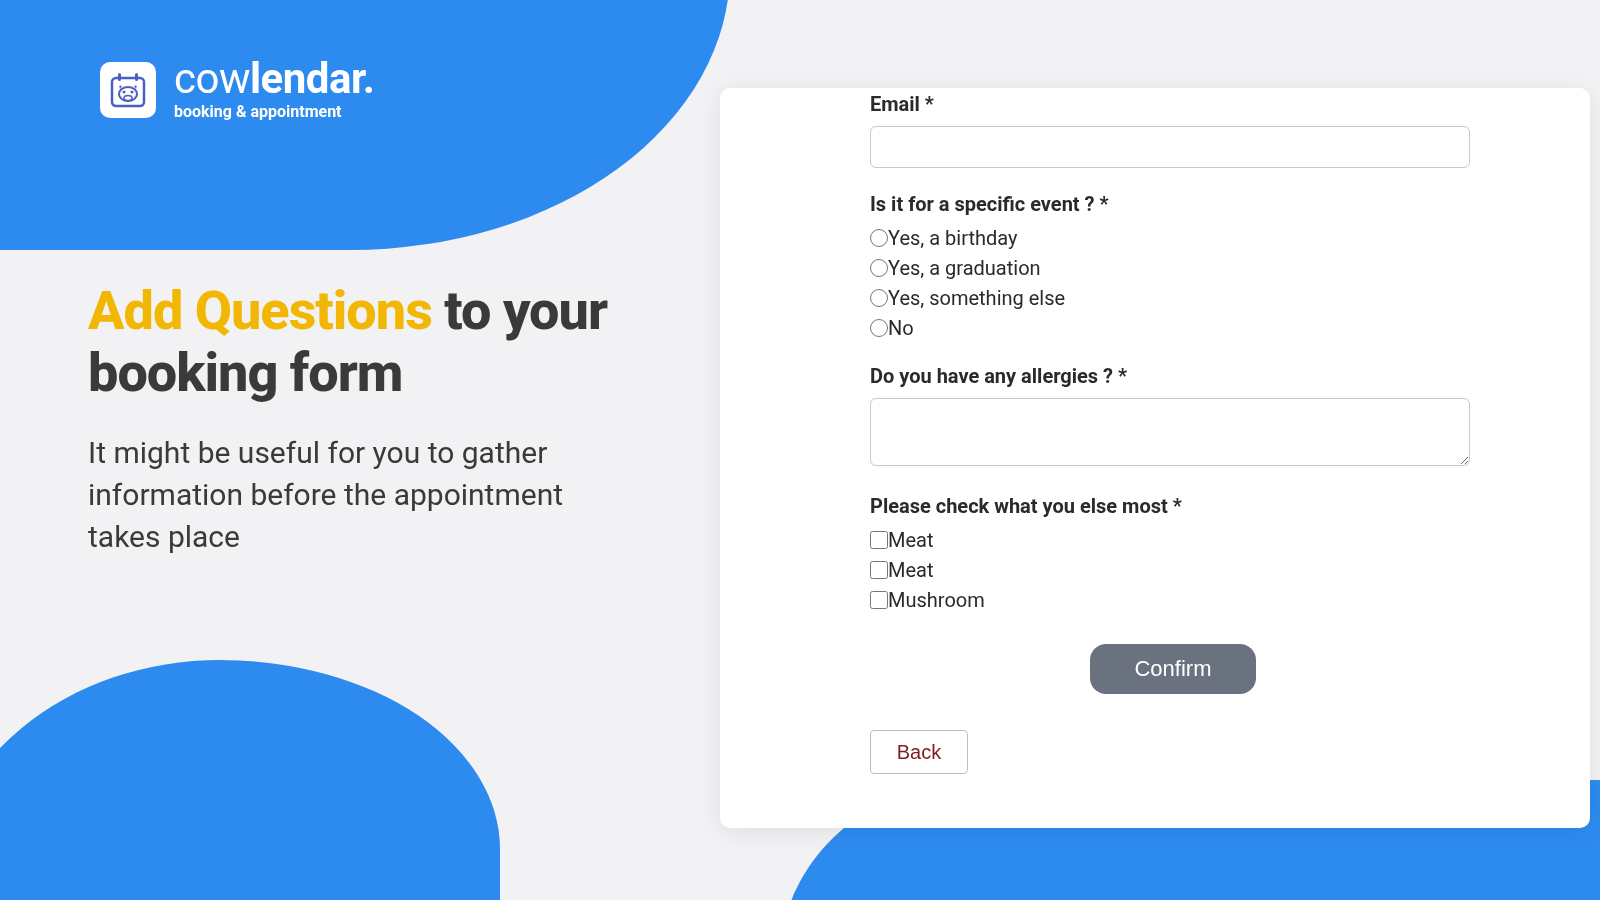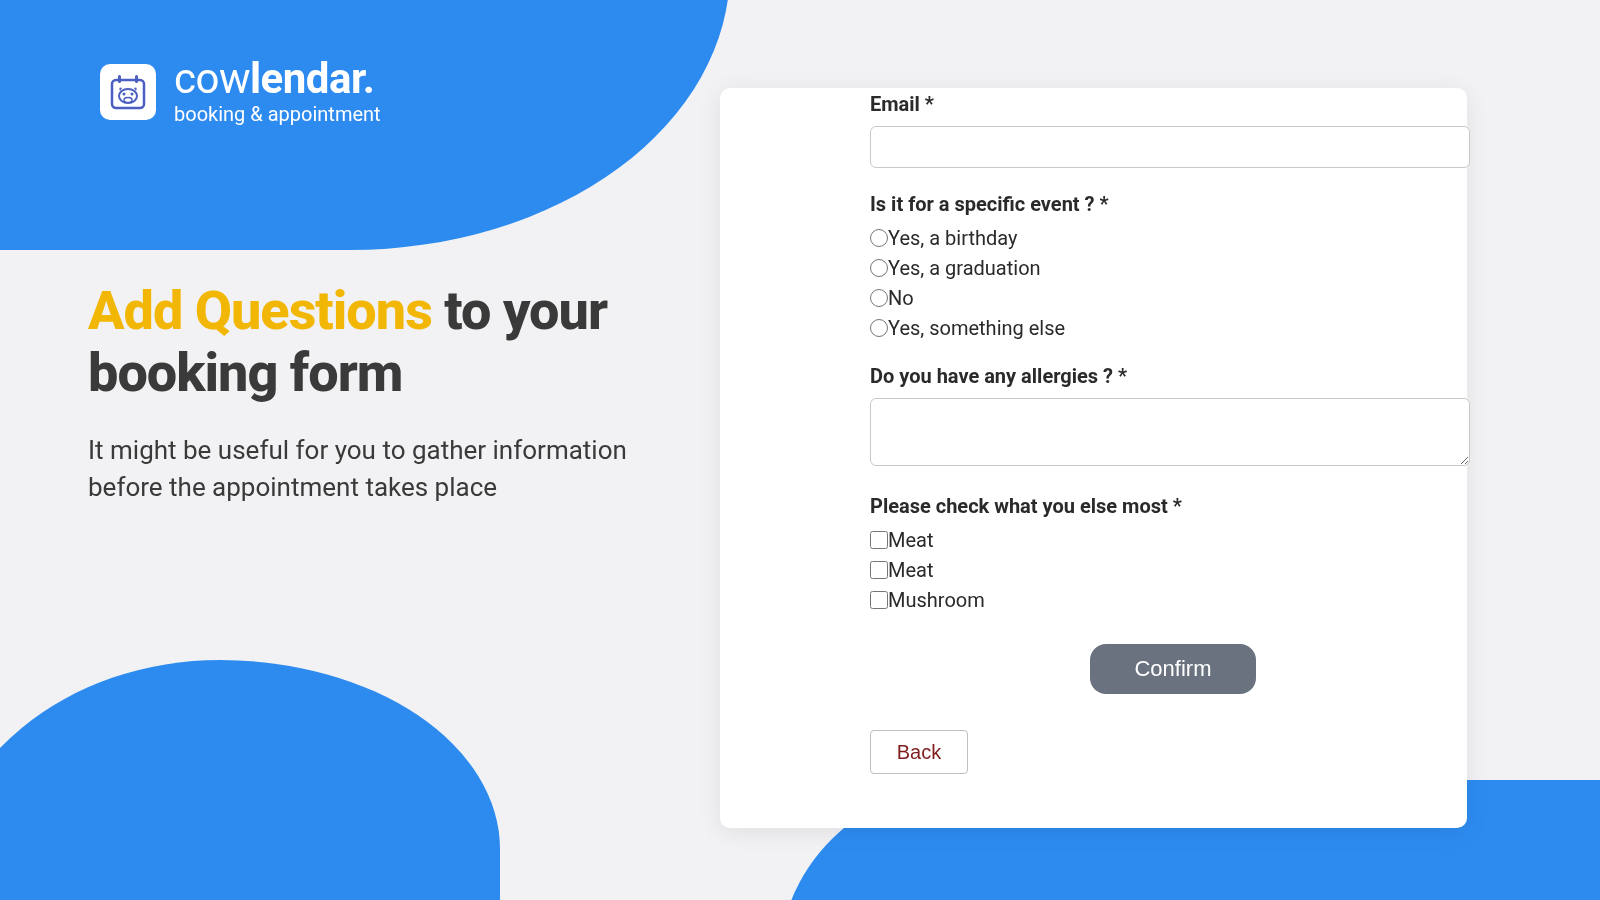--- a/index.html
+++ b/index.html
@@ -57,48 +57,48 @@
       border-radius: 10px;
       display: flex;
       align-items: center;
       justify-content: center;
       position: relative;
     }
     .logo-icon svg { width: 40px; height: 40px; }
     .logo-text { color: #fff; }
     .logo-name { font-size: 42px; font-weight: 400; line-height: 1; letter-spacing: -0.5px; }
     .logo-name .bold { font-weight: 700; }
-    .logo-tag { font-size: 20px; font-weight: 400; margin-top: 2px; }
+    .logo-tag { font-size: 16px; font-weight: 700; margin-top: 2px; }
     .hero {
       position: absolute;
       top: 280px;
       left: 88px;
       width: 540px;
       z-index: 2;
     }
     .hero h1 {
       font-size: 54px;
       font-weight: 800;
       color: #3a3a3a;
       line-height: 1.15;
       letter-spacing: -1px;
     }
     .hero h1 .accent { color: #f2b705; }
     .hero p {
       margin-top: 28px;
-      font-size: 26px;
+      font-size: 30px;
       color: #3a3a3a;
       line-height: 1.4;
       font-weight: 400;
     }
     .form-card {
       position: absolute;
       top: 88px;
       left: 720px;
-      width: 747px;
+      width: 870px;
       height: 740px;
       background: #fff;
       border-radius: 10px;
       box-shadow: 0 4px 24px rgba(0,0,0,0.08);
       padding: 4px 0 36px 0;
       z-index: 3;
     }
     .form-inner { padding: 0 0 0 150px; width: 760px; }
     .field { margin-bottom: 24px; }
     .field-label {
@@ -212,25 +212,25 @@
       <div class="radio-row">
         <input type="radio" name="ev" style="">
         <span>Yes, a birthday</span>
       </div>
       <div class="radio-row">
         <input type="radio" name="ev" style="">
         <span>Yes, a graduation</span>
       </div>
       <div class="radio-row">
         <input type="radio" name="ev" style="">
+        <span>Yes, something else</span>
+      </div>
+      <div class="radio-row">
+        <input type="radio" name="ev" style="">
         <span>No</span>
-      </div>
-      <div class="radio-row">
-        <input type="radio" name="ev" style="">
-        <span>Yes, something else</span>
       </div>
     </div>
 
     <div class="field">
       <label class="field-label">Do you have any allergies ? *</label>
       <textarea class="textarea-input" style=""></textarea>
     </div>
 
     <div class="field">
       <label class="field-label">Please check what you else most *</label>

